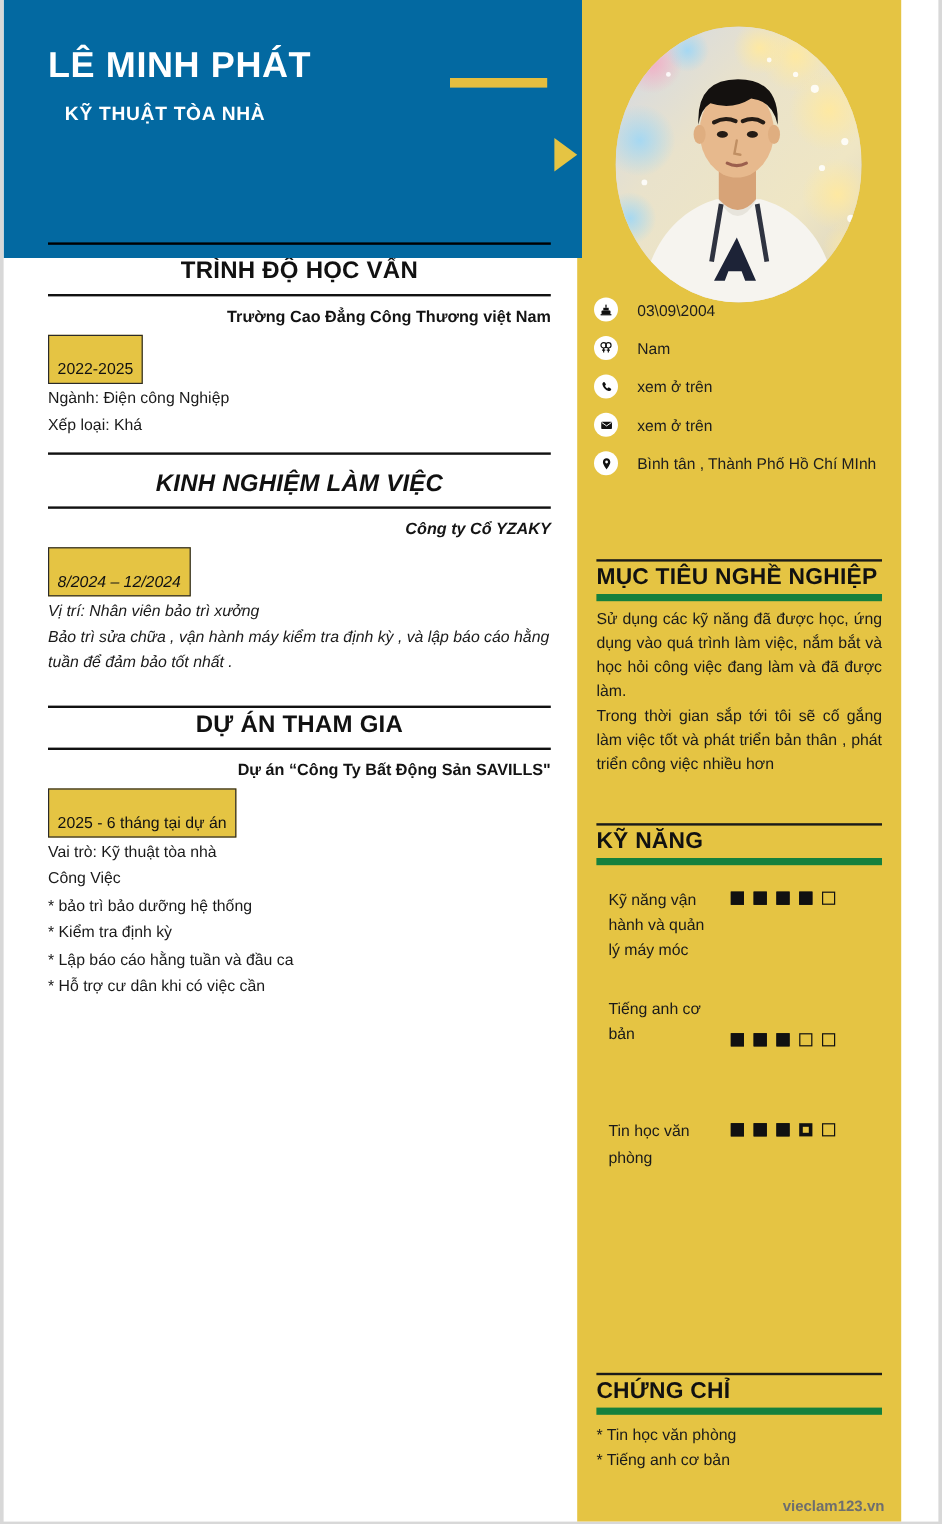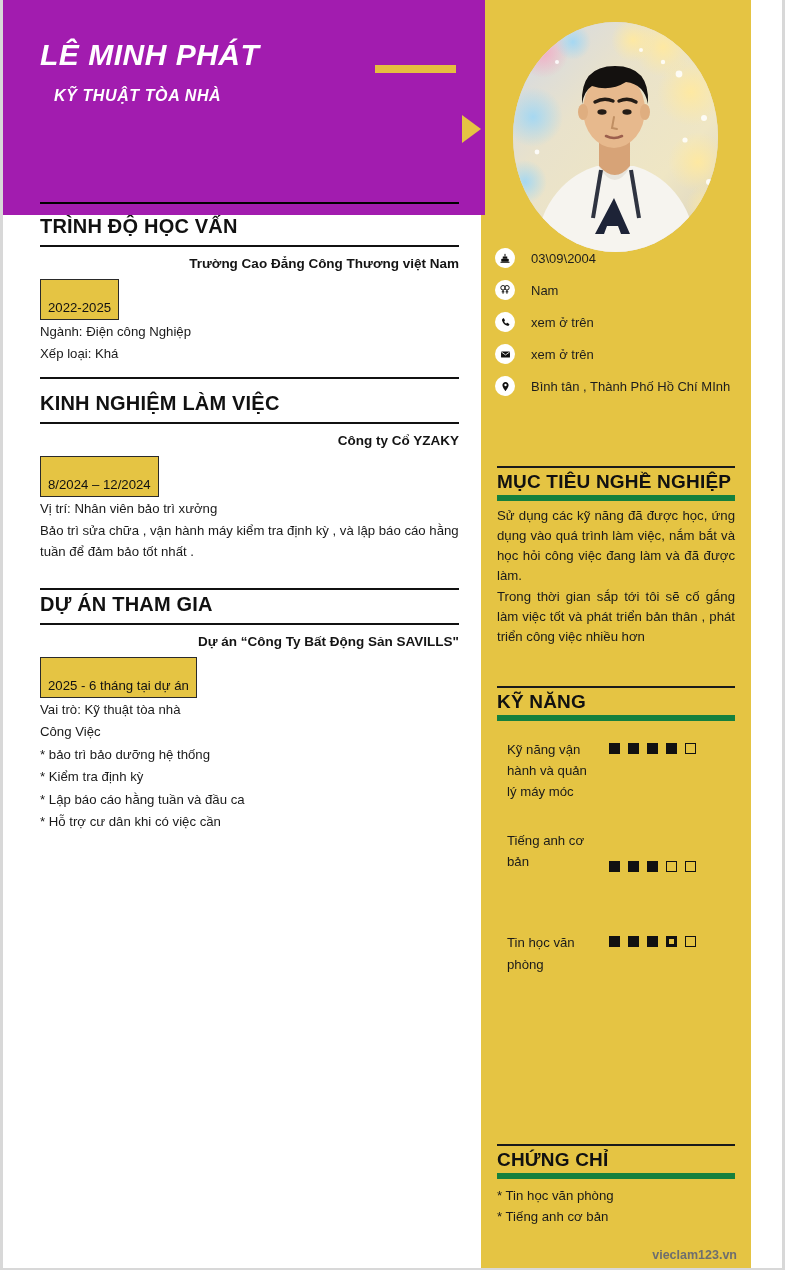--- a/index.html
+++ b/index.html
@@ -17,23 +17,22 @@
     border-right: 3px solid #d8d8d8;
     border-bottom: 2px solid #d8d8d8;
     overflow: hidden;
   }
 
   
   #header {
     position: absolute;
     left: 0; top: 0;
     width: 482px; height: 215px;
-    background: #a21caf;
+    background: #0369a1;
     z-index: 3;
-    font-style: italic;
   }
   #name {
     position: absolute;
     left: 37px; top: 38px;
     color: #ffffff;
     font-size: 30px;
     font-weight: bold;
     letter-spacing: 0.5px;
     white-space: nowrap;
   }
@@ -184,21 +183,21 @@
     right: 14px; bottom: 8px;
     font-size: 12.5px;
     color: #6e6e6e;
     font-weight: bold;
   }
 
   
   #main { position: absolute; left: 0; top: 215px; width: 478px; }
   .sec { position: absolute; left: 37px; width: 419px; }
   .sec-title {
-    text-align: left;
+    text-align: center;
     font-size: 20px;
     font-weight: bold;
     color: #111111;
     letter-spacing: 0.2px;
     line-height: 1.1;
     white-space: nowrap;
   }
   .sec-rule {
     height: 2px;
     background: #111111;
@@ -446,21 +445,21 @@
     <div class="sec" style="top:0px;">
       <div class="sec-title">TRÌNH ĐỘ HỌC VẤN</div>
       <div class="sec-rule"></div>
       <div class="sec-org">Trường Cao Đẳng Công Thương việt Nam</div>
       <div><span class="date-chip">2022-2025</span></div>
       <div class="sec-line">Ngành: Điện công Nghiệp</div>
       <div class="sec-line">Xếp loại: Khá</div>
     </div>
 
     <div class="top-rule" style="top:162px;"></div>
-    <div class="sec" style="top:177px;">
+    <div class="sec" style="top:177px;font-style:italic;">
       <div class="sec-title">KINH NGHIỆM LÀM VIỆC</div>
       <div class="sec-rule"></div>
       <div class="sec-org">Công ty Cổ YZAKY</div>
       <div><span class="date-chip">8/2024 – 12/2024</span></div>
       <div class="sec-line">Vị trí: Nhân viên bảo trì xưởng</div>
       <div class="sec-para">Bảo trì sửa chữa , vận hành máy kiểm tra định kỳ , và lập báo cáo hằng tuần để đảm bảo tốt nhất .</div>
     </div>
 
     <div class="top-rule" style="top:373px;"></div>
     <div class="sec" style="top:378px;">

